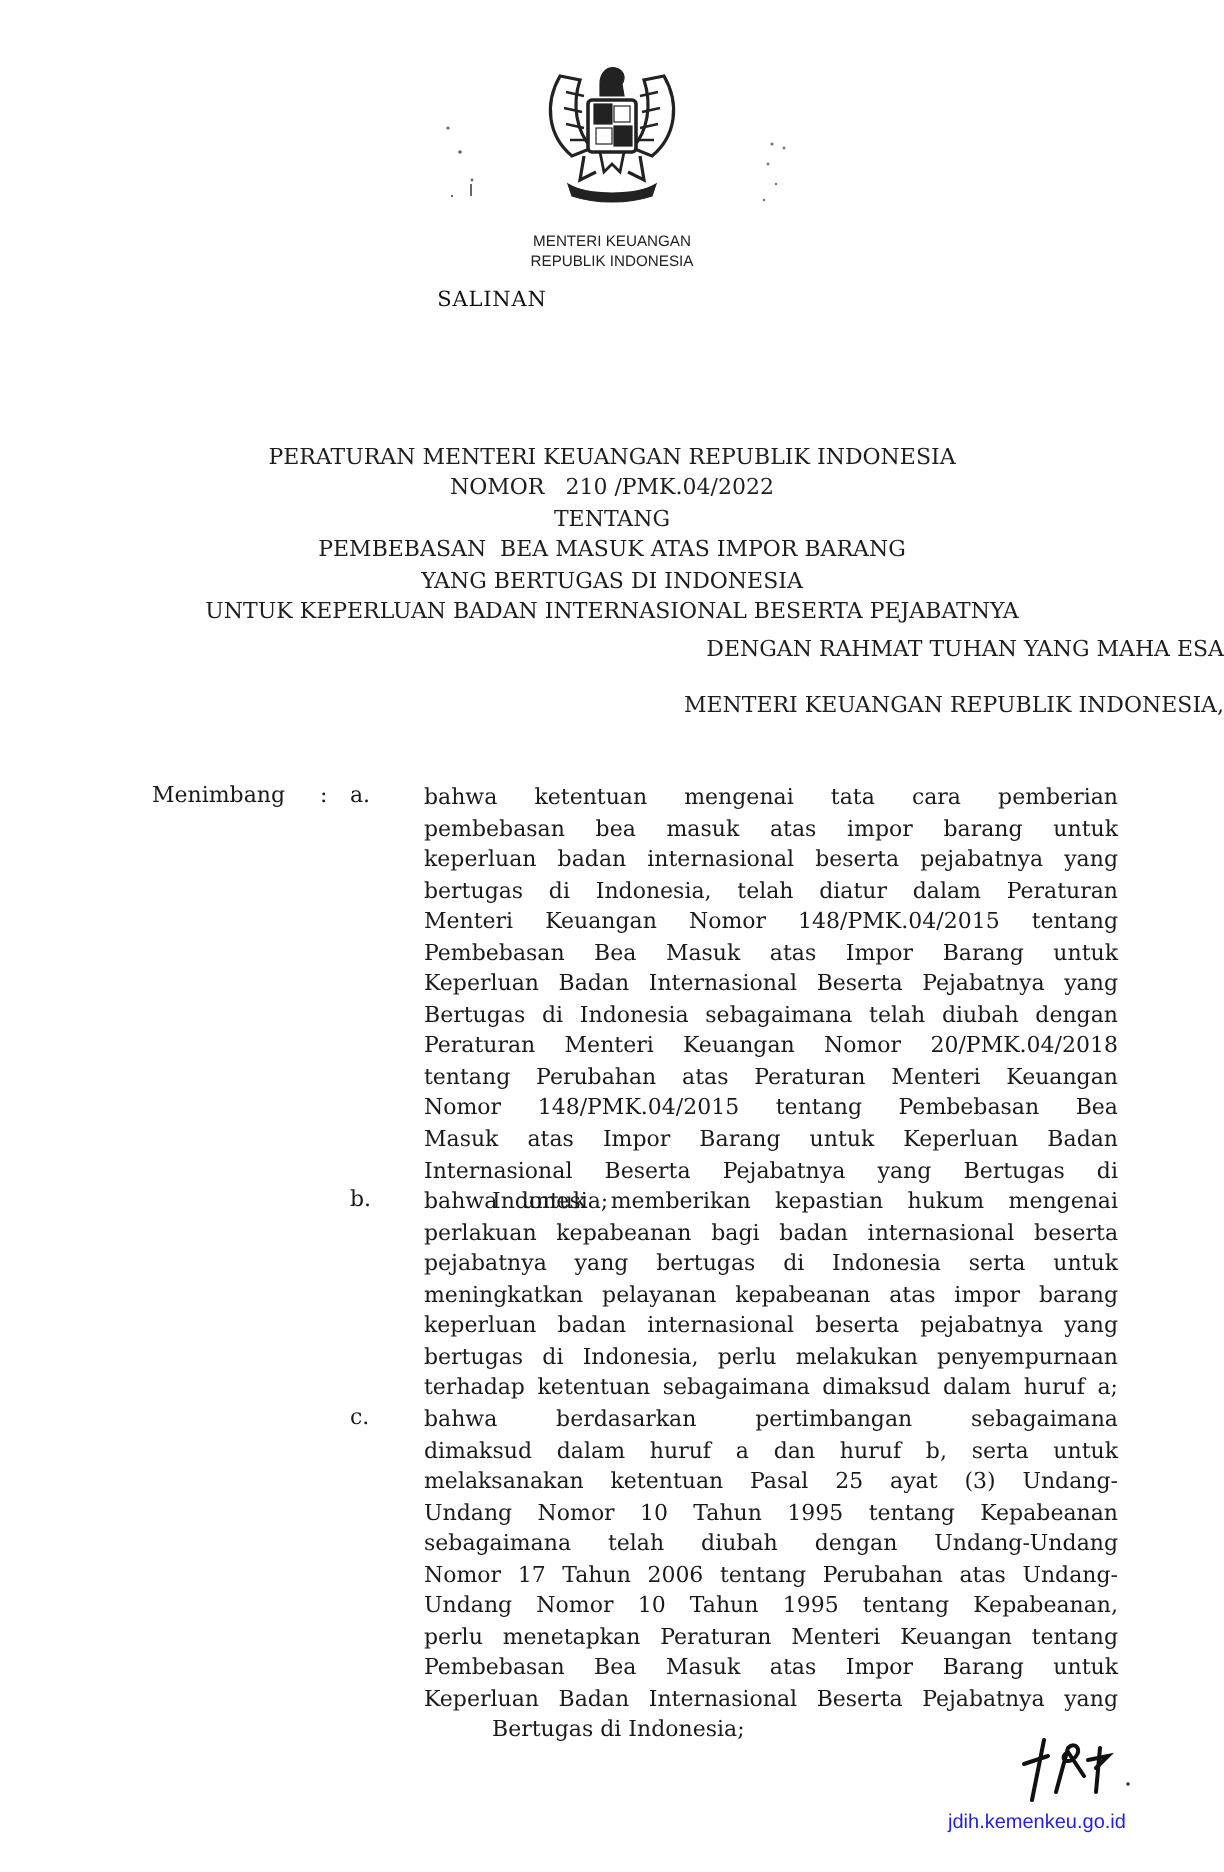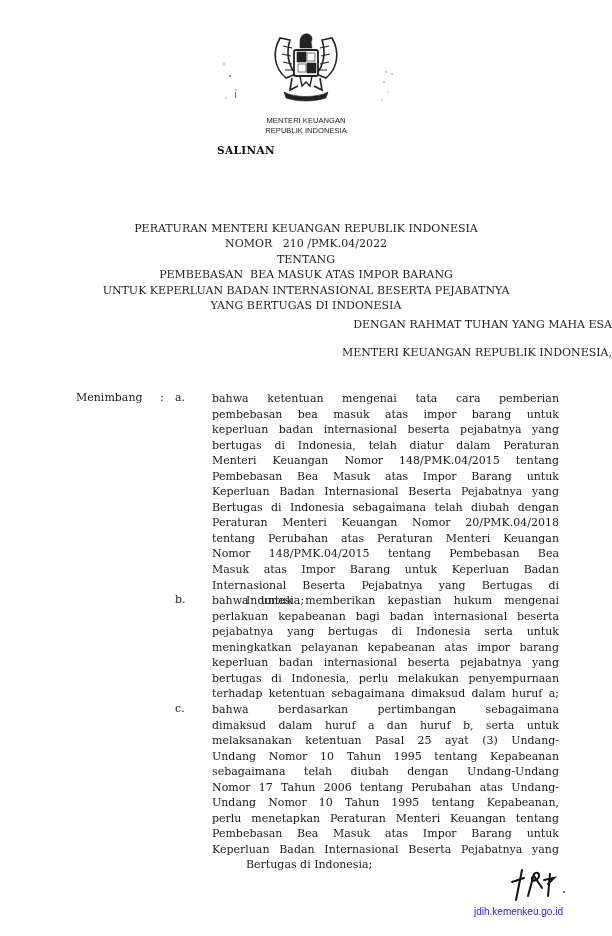--- a/index.html
+++ b/index.html
@@ -4,21 +4,21 @@
   <style>
     html, body { margin: 0; padding: 0; background: #ffffff; }
     body { width: 612px; height: 936px; position: relative; overflow: hidden;
            font-family: "DejaVu Serif", "Liberation Serif", serif; color: #1a1a1a; }
     .emblem { position: absolute; left: 270px; top: 28px; width: 72px; height: 82px; }
     .specks { position: absolute; }
     .ministry { position: absolute; left: 0; width: 612px; text-align: center;
                 font-family: "Liberation Sans", "DejaVu Sans", sans-serif; font-weight: normal;
                 font-size: 7.6px; line-height: 10px; color: #222; }
     .salinan { position: absolute; left: 0; width: 492px; top: 144px; text-align: center;
-               font-weight: bold; font-size: 10.5px; letter-spacing: 0.4px; color: #111; }
+               font-weight: normal; font-size: 10.5px; letter-spacing: 0.4px; color: #111; }
     .title-block { position: absolute; left: 0; width: 612px; top: 221px; text-align: center;
                    font-size: 11px; line-height: 15.4px; color: #1e1e1e; }
     .title-block div { white-space: nowrap; }
     .center-line { position: absolute; left: 0; width: 612px; text-align: right;
                    font-size: 11px; color: #1e1e1e; white-space: nowrap; }
     .menimbang-label { position: absolute; left: 76px; top: 391px; font-size: 11px; }
     .colon { position: absolute; left: 160px; top: 391px; font-size: 11px; }
     .item-letter { position: absolute; left: 175px; font-size: 11px; }
     .item-body { position: absolute; left: 212px; width: 347px; font-size: 11px;
                  line-height: 15.55px; text-align: justify; }
@@ -70,22 +70,22 @@
 
 <div class="ministry" style="top:116px">MENTERI KEUANGAN</div>
 <div class="ministry" style="top:126px">REPUBLIK INDONESIA</div>
 <div class="salinan">SALINAN</div>
 
 <div class="title-block">
   <div>PERATURAN MENTERI KEUANGAN REPUBLIK INDONESIA</div>
   <div style="white-space:pre">NOMOR   210 /PMK.04/2022</div>
   <div>TENTANG</div>
   <div style="white-space:pre">PEMBEBASAN  BEA MASUK ATAS IMPOR BARANG</div>
+  <div>YANG BERTUGAS DI INDONESIA</div>
   <div>UNTUK KEPERLUAN BADAN INTERNASIONAL BESERTA PEJABATNYA</div>
-  <div>YANG BERTUGAS DI INDONESIA</div>
 </div>
 
 <div class="center-line" style="top:318px">DENGAN RAHMAT TUHAN YANG MAHA ESA</div>
 <div class="center-line" style="top:346px">MENTERI KEUANGAN REPUBLIK INDONESIA,</div>
 
 <div class="menimbang-label">Menimbang</div>
 <div class="colon">:</div>
 
 <div class="item-letter" style="top:391px">a.</div>
 <div class="item-body" style="top:391px">

